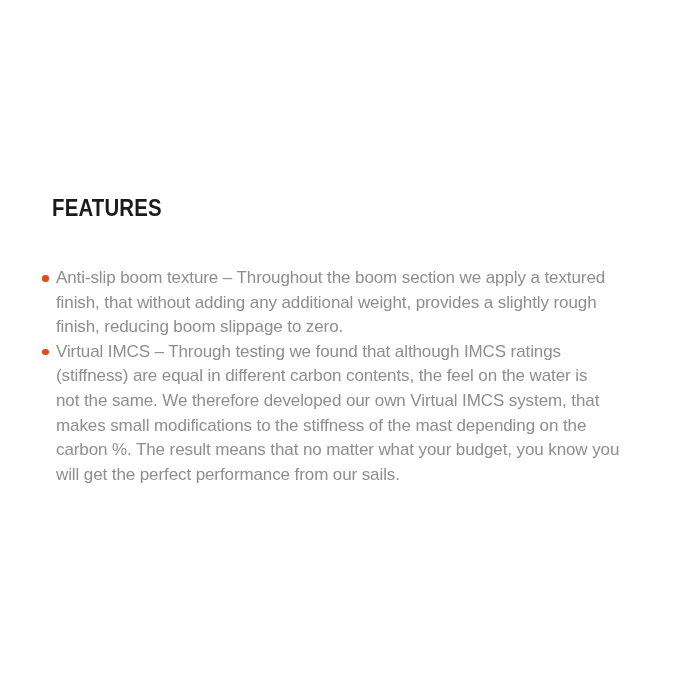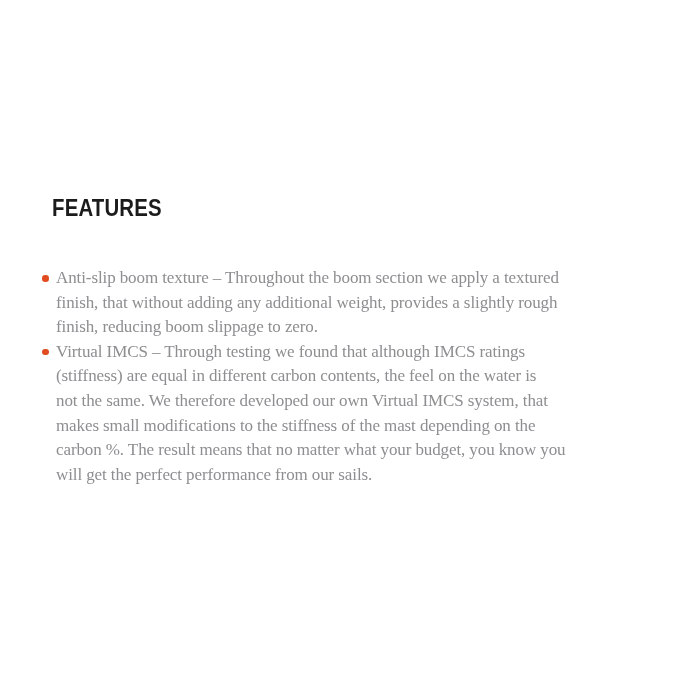--- a/index.html
+++ b/index.html
@@ -61,21 +61,20 @@
     left: -14px;
     top: 9px;
     width: 6.5px;
     height: 6.5px;
     border-radius: 50%;
     background: var(--accent);
   }
   .feature-text {
     white-space: pre-line;
     display: block;
-    font-family: Liberation Serif, serif;
   }
 </style>
 </head>
 <body>
 
 <div class="page">
 
   <h2 class="features-heading">FEATURES</h2>
 
   <ul class="features-list">

